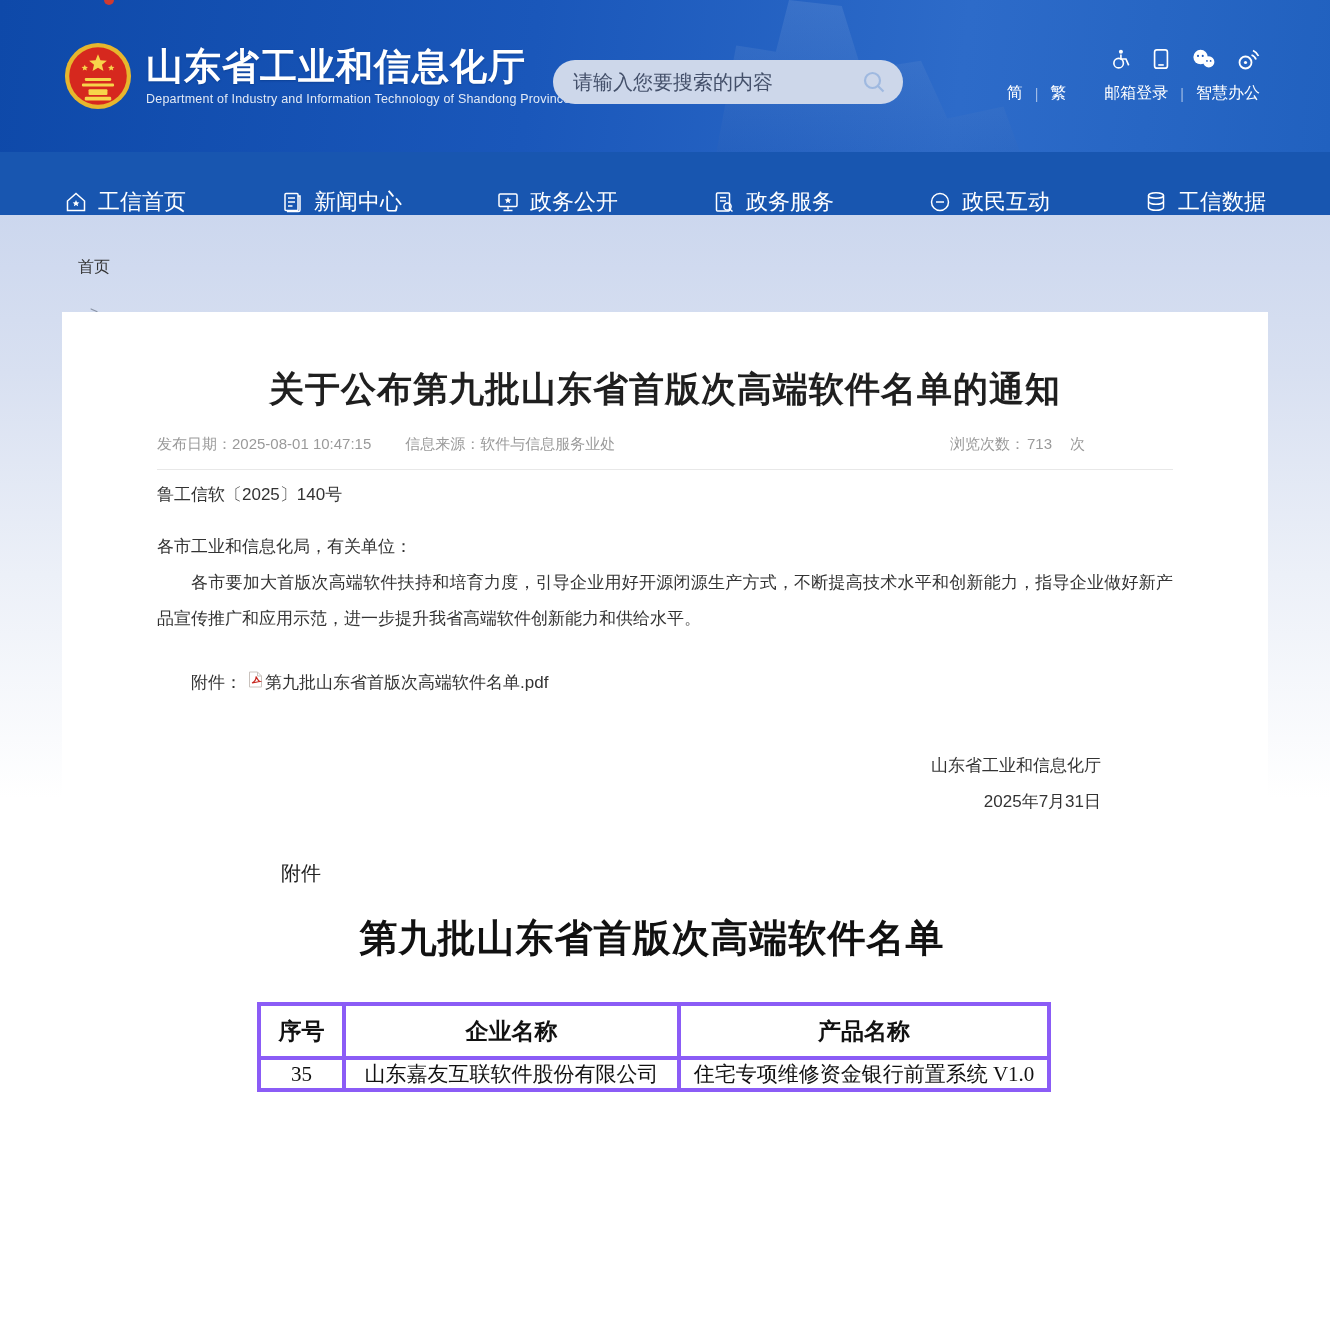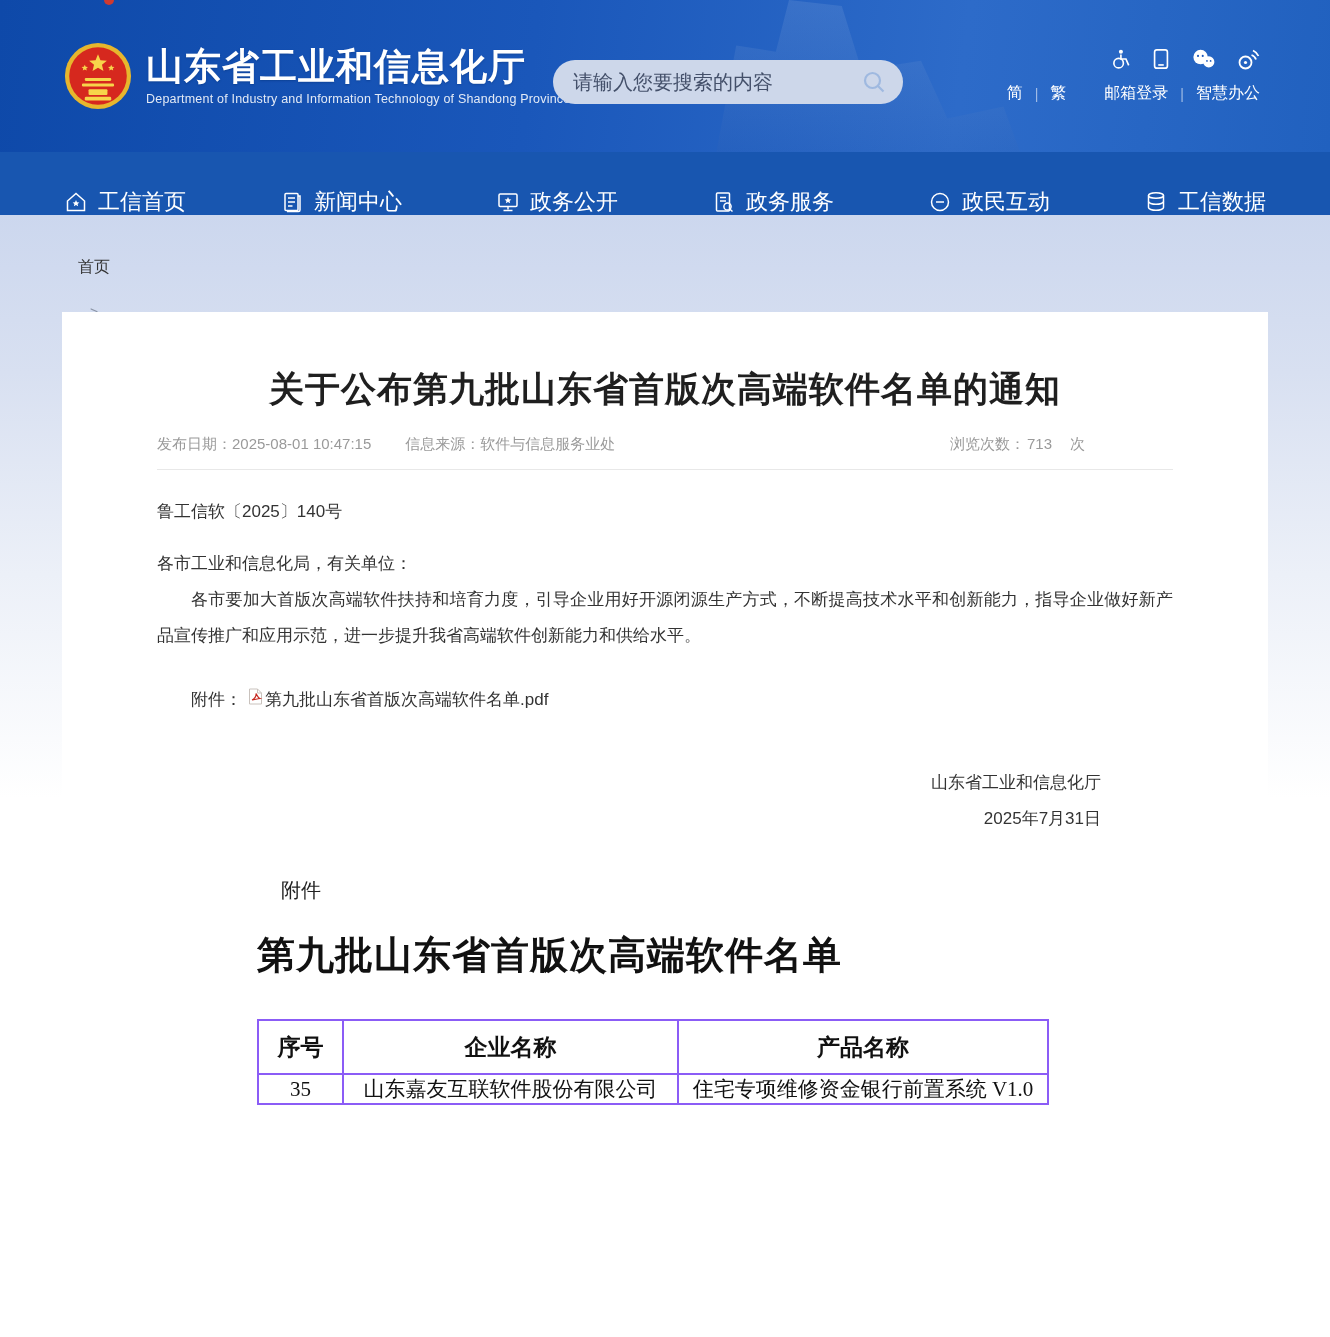--- a/index.html
+++ b/index.html
@@ -55,39 +55,39 @@
     background:#fff; padding:4px 95px; }
   .article-title { margin-top:50px; text-align:center; font-size:35px; font-weight:700;
     color:#1f1f1f; letter-spacing:1px; }
   .article-meta { margin-top:22px; display:flex; justify-content:space-between;
     font-size:15px; color:#9a9a9a; }
   .meta-left { display:flex; gap:34px; }
   .meta-right { margin-right:88px; }
   .meta-right .views-num { margin:0 18px 0 2px; }
   .meta-divider { border:none; border-top:1px solid #e8e8e8; margin-top:15px; }
 
-  .doc-number { text-align:center; font-size:17px; color:#333; margin-top:24px; }
+  .doc-number { text-align:center; font-size:17px; color:#333; margin-top:7px; }
   .body-text { font-size:17px; color:#333; line-height:36px; text-align:justify; }
   .salutation { margin-top:16px; }
   .para { text-indent:2em; }
   .attachment-line { margin-top:34px; padding-left:34px; font-size:17px; color:#333;
     display:flex; align-items:center; }
   .attachment-line .pdf-ic { margin:0 2px 6px 6px; }
   .attachment-link { color:#333; text-decoration:none; cursor:pointer; }
   .signature { margin-top:54px; text-align:right; padding-right:72px;
     font-size:17px; color:#333; line-height:36px; }
 
   
   .preview { margin-top:40px; margin-left:100px; width:790px; }
   .preview-label { padding-left:24px; font-size:20px; color:#222; }
-  .preview-title { margin-top:26px; font-size:38px; font-weight:700;
+  .preview-title { margin-top:26px; text-align:center; font-size:38px; font-weight:700;
     color:#111; font-family:"Liberation Serif","DejaVu Serif",serif; letter-spacing:1px; }
   .preview-table { margin-top:38px; width:790px; border-collapse:collapse;
     font-family:"Liberation Serif","DejaVu Serif",serif; color:#111; table-layout:fixed; }
-  .preview-table th, .preview-table td { border:2px solid #8b5cf6; text-align:center;
+  .preview-table th, .preview-table td { border:4px solid #8b5cf6; text-align:center;
     vertical-align:middle;font-family:Liberation Serif, serif; }
   .preview-table th { height:54px; font-size:23px; font-weight:700; }
   .preview-table td { height:18px; font-size:21px; }
   .col-idx { width:85px; } .col-company { width:335px; } .col-product { width:370px; }
 </style>
 </head>
 <body>
 
 <header class="site-header">
   <div class="header-watermark"></div>

